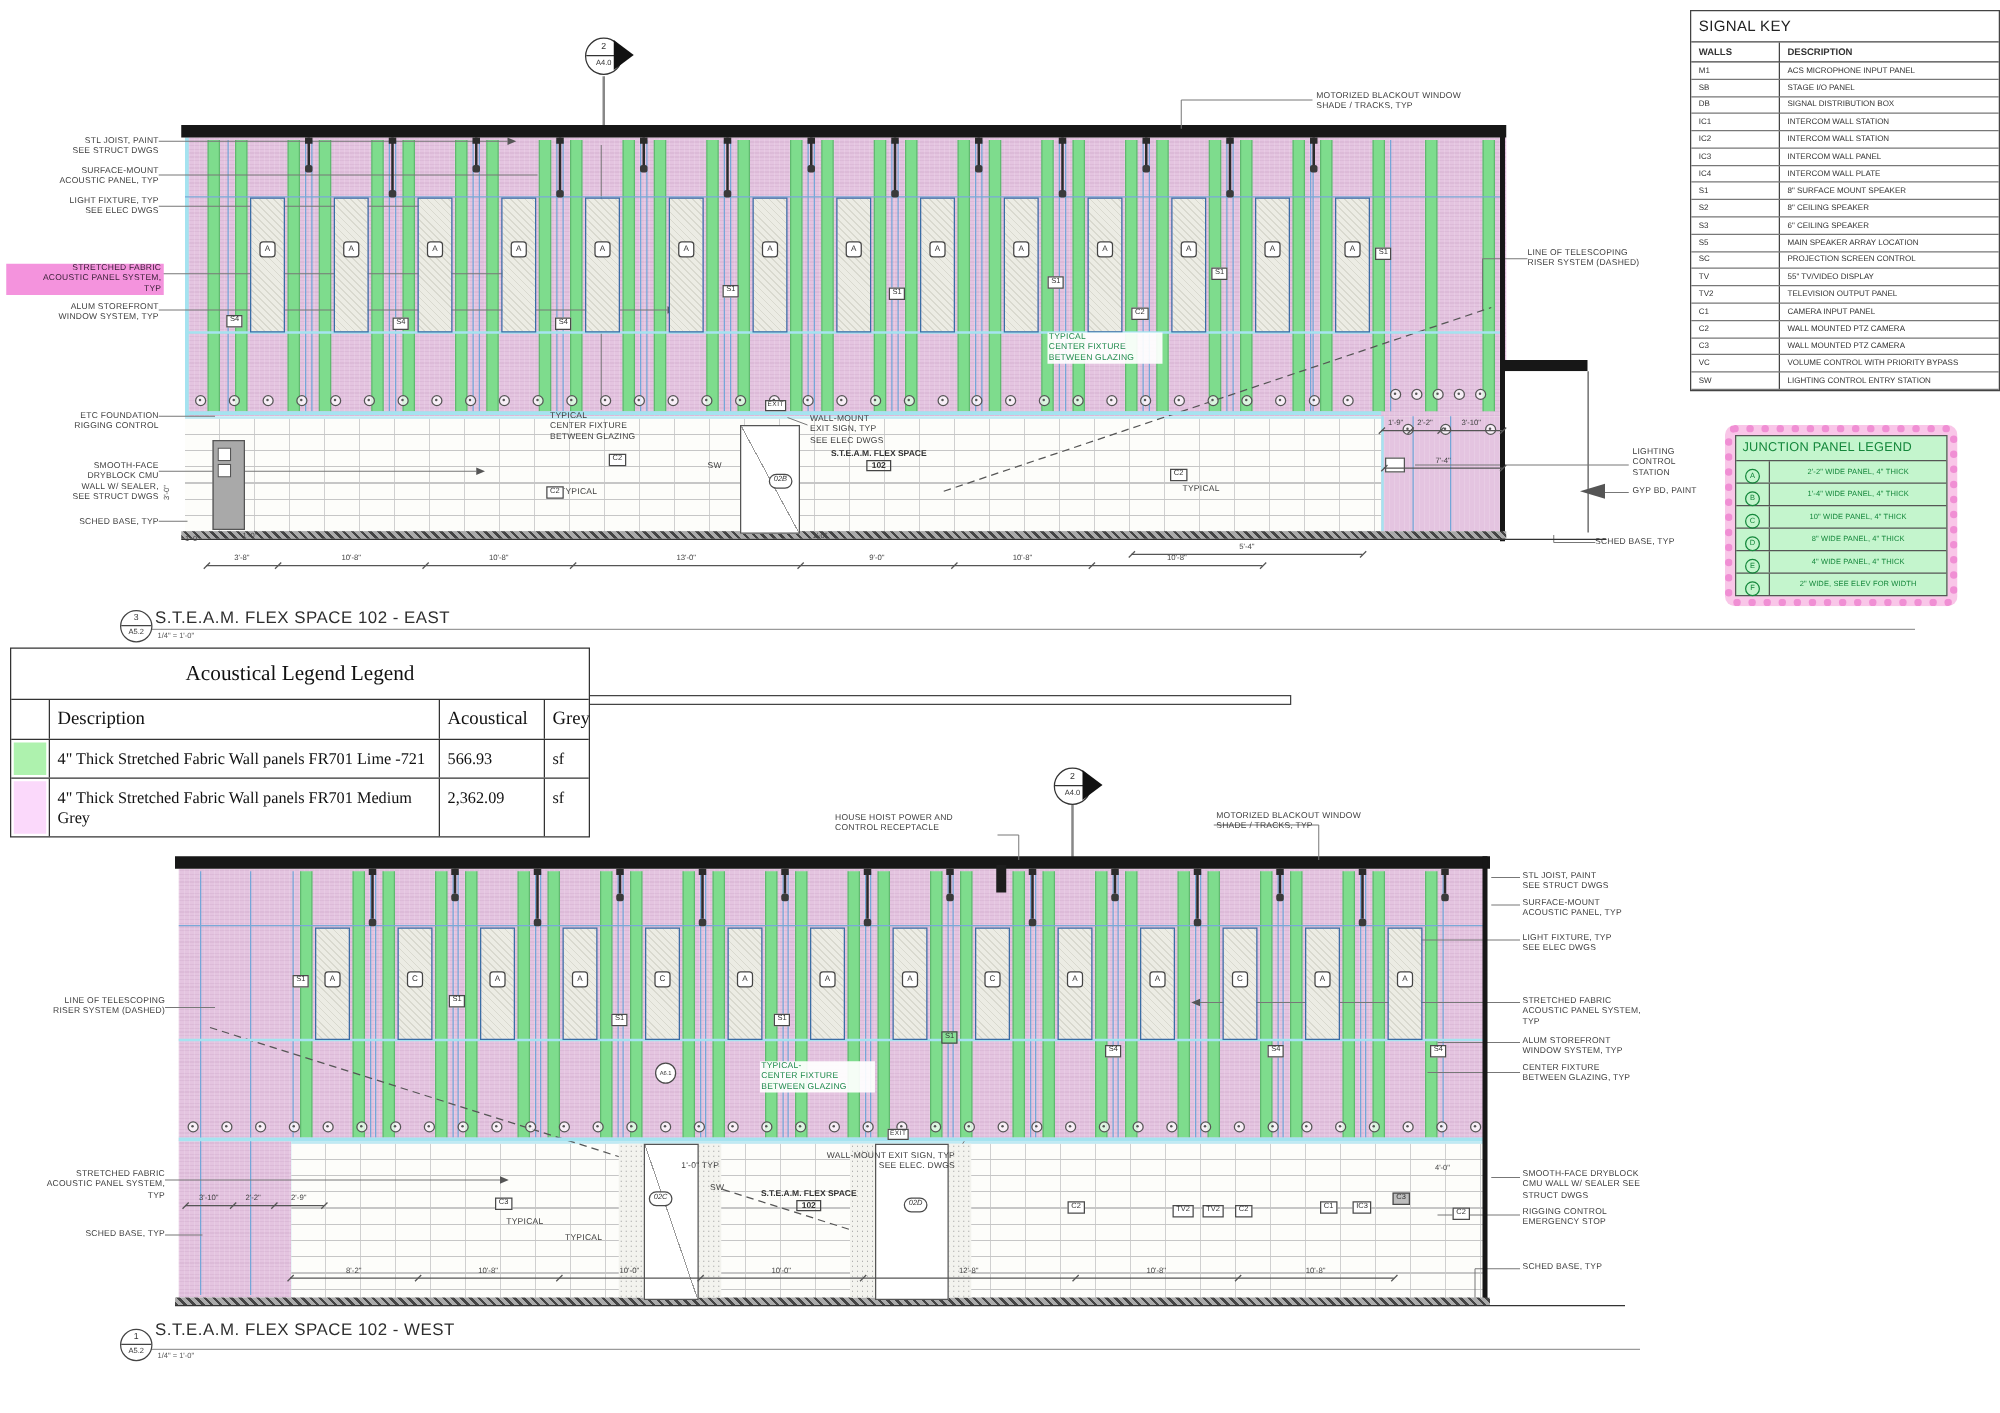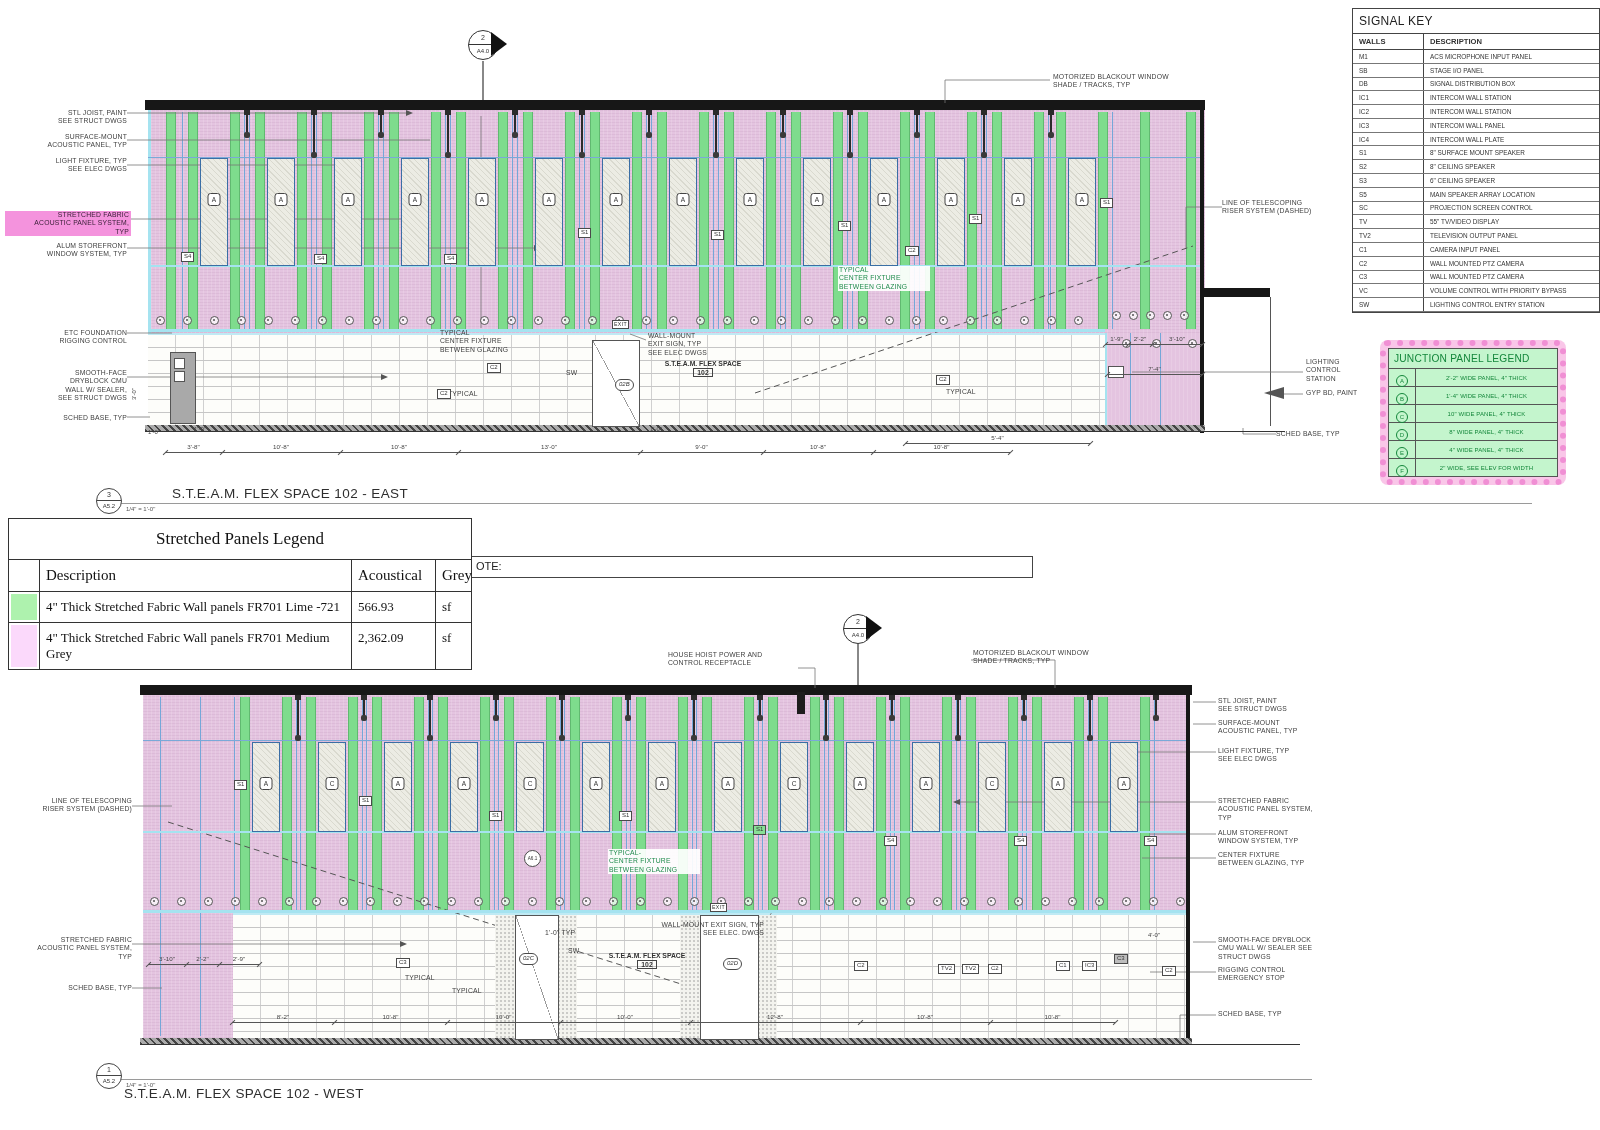--- a/index.html
+++ b/index.html
@@ -316,21 +316,21 @@
     </div>
   <div class="room" style="left:648px;top:360px;width:110px;">
     <div>S.T.E.A.M. FLEX SPACE</div>
     <div class="roomnum">102</div>
   </div>
 
   <div class="tcirc" style="left:96px;top:488px;">
     <div class="mn">3</div>
     <div class="ms">A5.2</div>
   </div>
-  <div class="etitle" style="left:124px;top:486px;margin-left:48px;">S.T.E.A.M. FLEX SPACE 102 - EAST</div>
+  <div class="etitle" style="left:124px;top:486px;">S.T.E.A.M. FLEX SPACE 102 - EAST</div>
   <div class="tline" style="left:120px;top:503px;width:1412px;"></div>
   <div class="escale" style="left:126px;top:506px;">1/4" = 1'-0"</div>
 
   <div class="mstem" style="left:857px;top:644px;height:44px;"></div>
   <div class="marker" style="left:843px;top:614px;">
     <div class="tri"></div>
     <div class="mn">2</div>
     <div class="ms">A4.0</div>
   </div>
 
@@ -468,21 +468,21 @@
     </div>
   <div class="room" style="left:592px;top:952px;width:110px;">
     <div>S.T.E.A.M. FLEX SPACE</div>
     <div class="roomnum">102</div>
   </div>
 
   <div class="tcirc" style="left:96px;top:1063px;">
     <div class="mn">1</div>
     <div class="ms">A5.2</div>
   </div>
-  <div class="etitle" style="left:124px;top:1086px;">S.T.E.A.M. FLEX SPACE 102 - WEST</div>
+  <div class="etitle" style="left:124px;top:1056px;">S.T.E.A.M. FLEX SPACE 102 - WEST</div>
   <div class="tline" style="left:120px;top:1079px;width:1192px;"></div>
   <div class="escale" style="left:126px;top:1082px;">1/4" = 1'-0"</div>
 
   <div class="devkey">
     <div class="dk-title">SIGNAL KEY</div>
     <table>
       <thead>
           <tr>
         <th>WALLS</th>
         <th>DESCRIPTION</th>
@@ -597,25 +597,24 @@
         </div>
           <div class="apl-row">
           <span class="apl-letter"><span>F</span></span>
           <span class="apl-text">2" WIDE, SEE ELEV FOR WIDTH</span>
         </div>
         </div>
     </div>
   </div>
 
   <div class="note">
-    <div>OTE:</div>
   </div>
 
   <div class="ptab">
-    <div class="ptab-title">Stretched Panels  Legend</div>
+    <div class="ptab-title">Acoustical Legend  Legend</div>
     <div class="ptab-head">
       <div class="sw"></div>
       <div class="desc">Description</div>
       <div class="meas">Acoustical</div>
       <div class="unit">Grey</div>
     </div>
     <div>
 
     <div class="ptab-row">
         <div class="sw">

